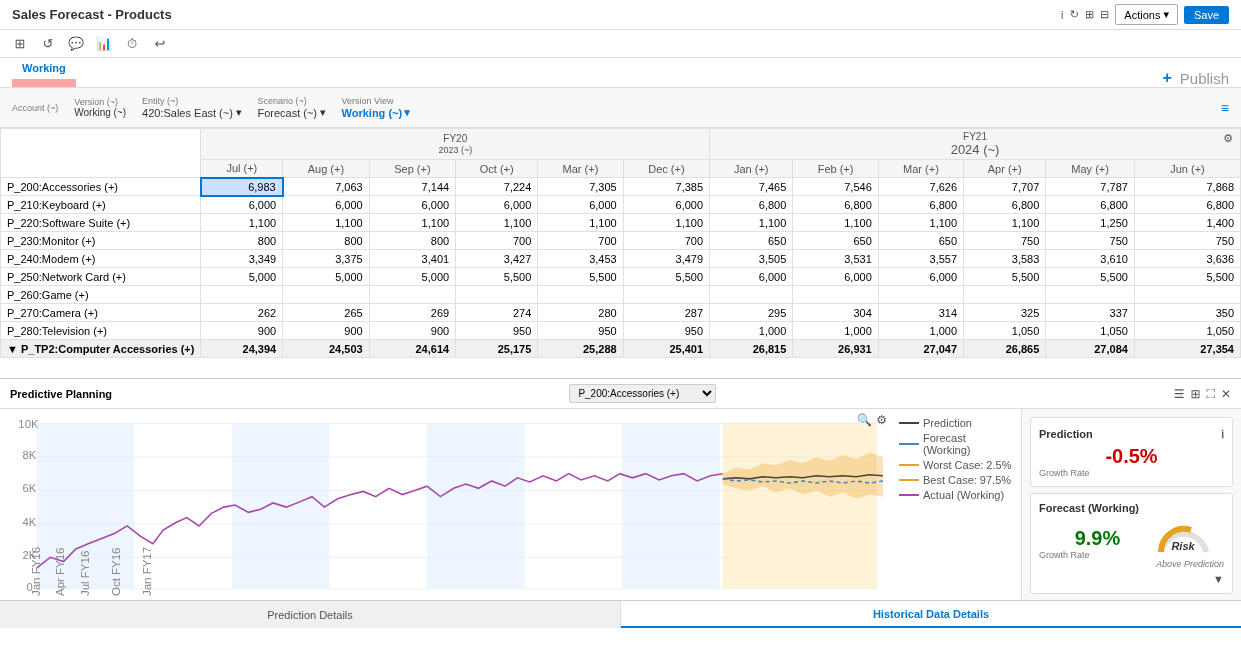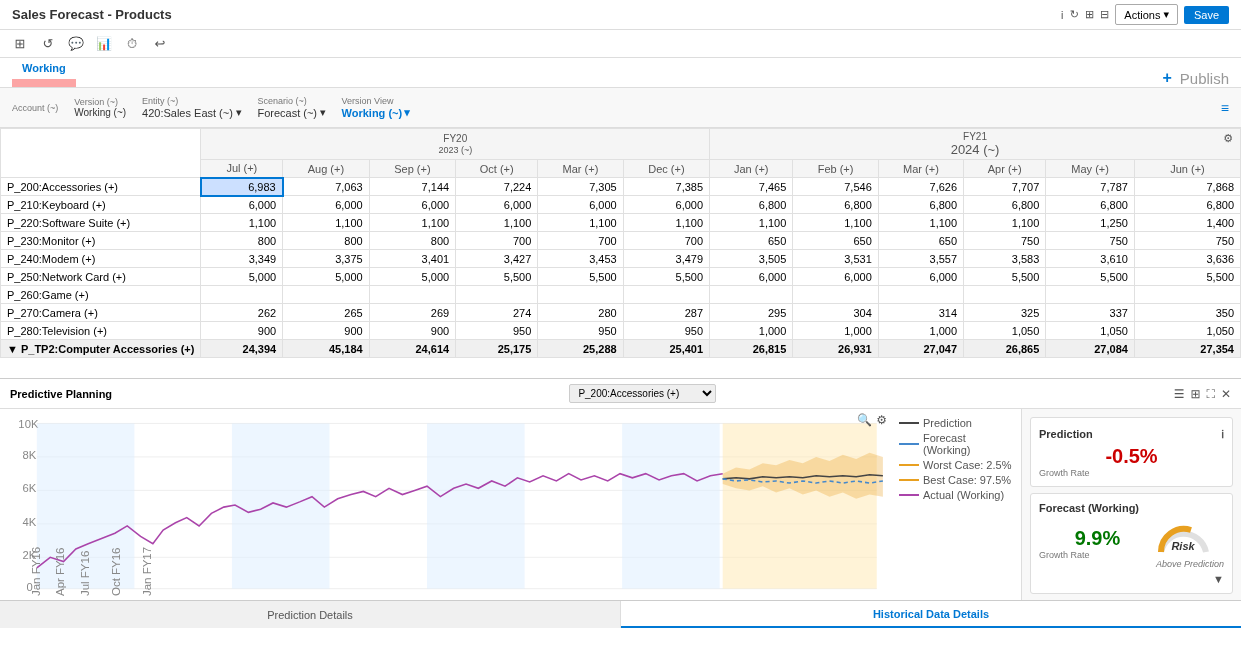--- a/index.html
+++ b/index.html
@@ -513,21 +513,21 @@
             <td style="cursor: pointer;">1,000</td>
             <td style="cursor: pointer;">1,000</td>
             <td style="cursor: pointer;">1,000</td>
             <td style="cursor: pointer;">1,050</td>
             <td style="cursor: pointer;">1,050</td>
             <td style="cursor: pointer;">1,050</td>
           </tr>
           <tr class="total-row">
             <td class="row-header col-product" style="cursor: pointer;">▼ P_TP2:Computer Accessories (+)</td>
             <td style="cursor: pointer;">24,394</td>
-            <td style="cursor: pointer;">45,184</td>
+            <td style="cursor: pointer;">24,503</td>
             <td style="cursor: pointer;">24,614</td>
             <td style="cursor: pointer;">25,175</td>
             <td style="cursor: pointer;">25,288</td>
             <td style="cursor: pointer;">25,401</td>
             <td style="cursor: pointer;">26,815</td>
             <td style="cursor: pointer;">26,931</td>
             <td style="cursor: pointer;">27,047</td>
             <td style="cursor: pointer;">26,865</td>
             <td style="cursor: pointer;">27,084</td>
             <td style="cursor: pointer;">27,354</td>

